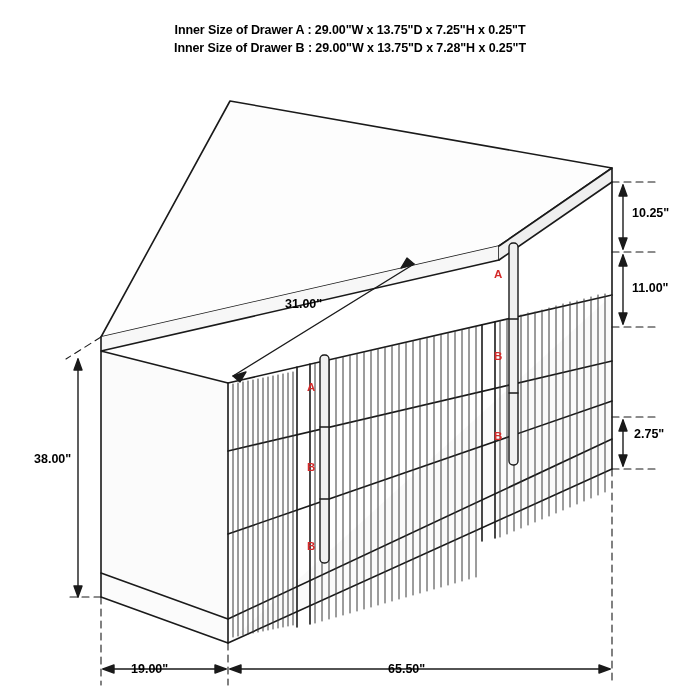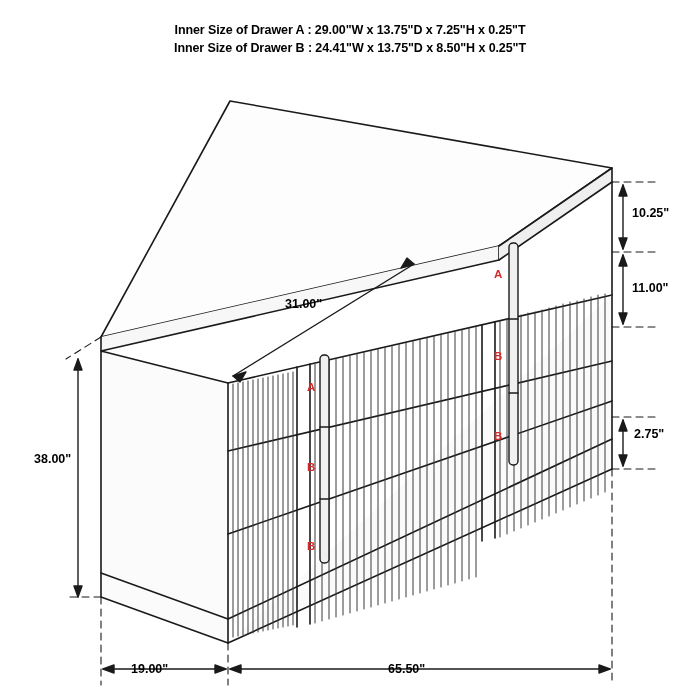--- a/index.html
+++ b/index.html
@@ -55,21 +55,21 @@
     color: #d42a2a;
   }
 </style>
 </head>
 <body>
 
 <div id="stage">
 
   <div class="header">
     <div>Inner Size of Drawer A : 29.00"W x 13.75"D x 7.25"H x 0.25"T</div>
-    <div>Inner Size of Drawer B : 24.41"W x 13.75"D x 8.50"H x 0.25"T</div>
+    <div>Inner Size of Drawer B : 29.00"W x 13.75"D x 7.28"H x 0.25"T</div>
   </div>
 
   <svg class="diagram" viewBox="0 0 700 700">
     <g fill="none" stroke="#1a1a1a" stroke-width="1.6" stroke-linejoin="round" stroke-linecap="round">
 
       <path d="M 230 94 L 612 161 L 499 239 L 101 330 Z" fill="#fdfdfd"></path>
 
       <path d="M 101 330 L 101 344 L 499 253 L 499 239" fill="#f7f7f7"></path>
       <path d="M 499 239 L 612 161 L 612 175 L 499 253" fill="#efefef"></path>
 

